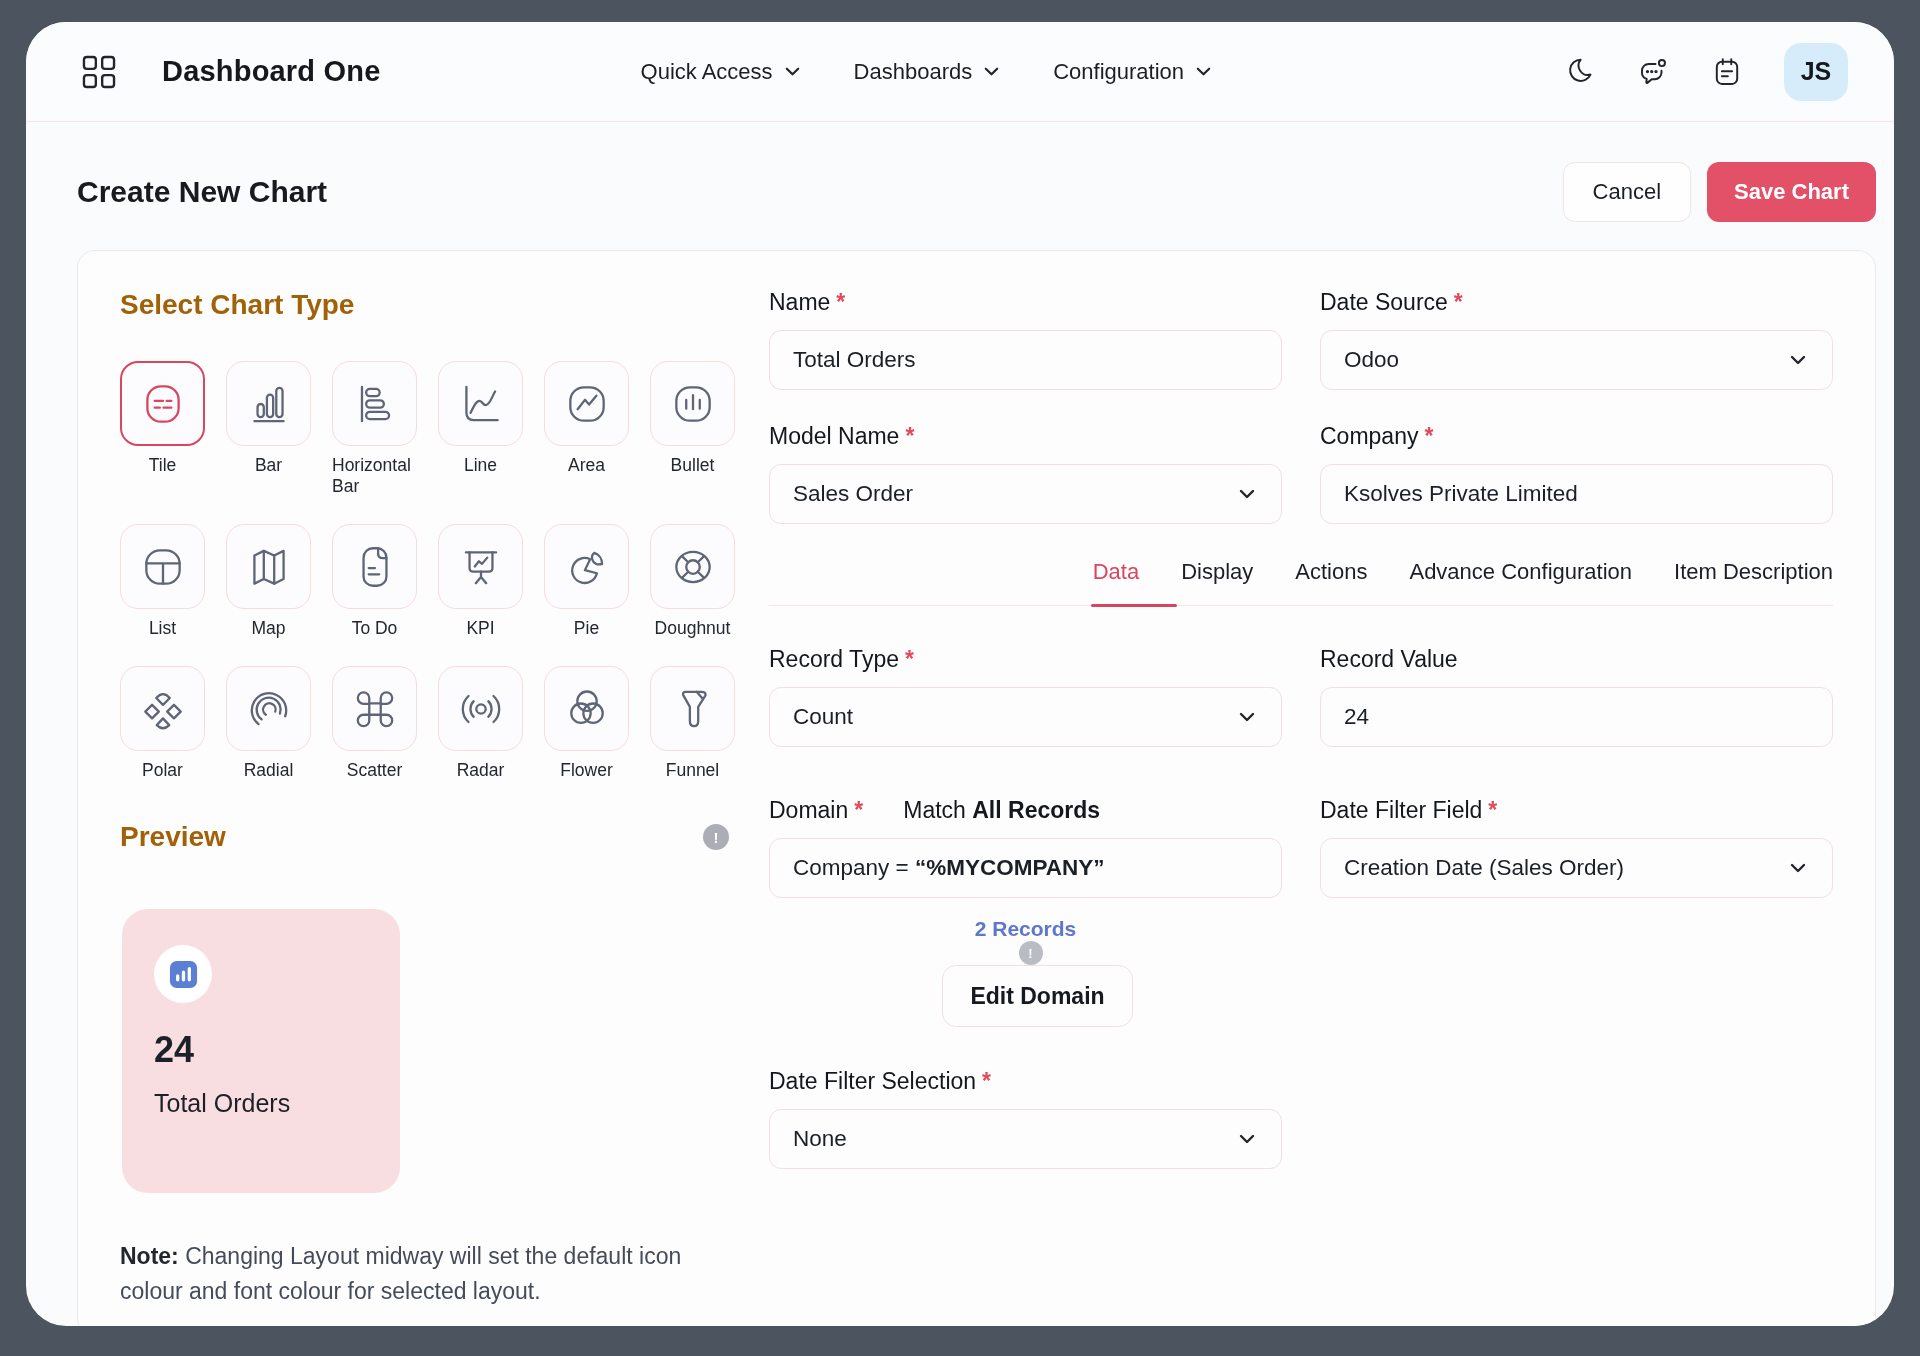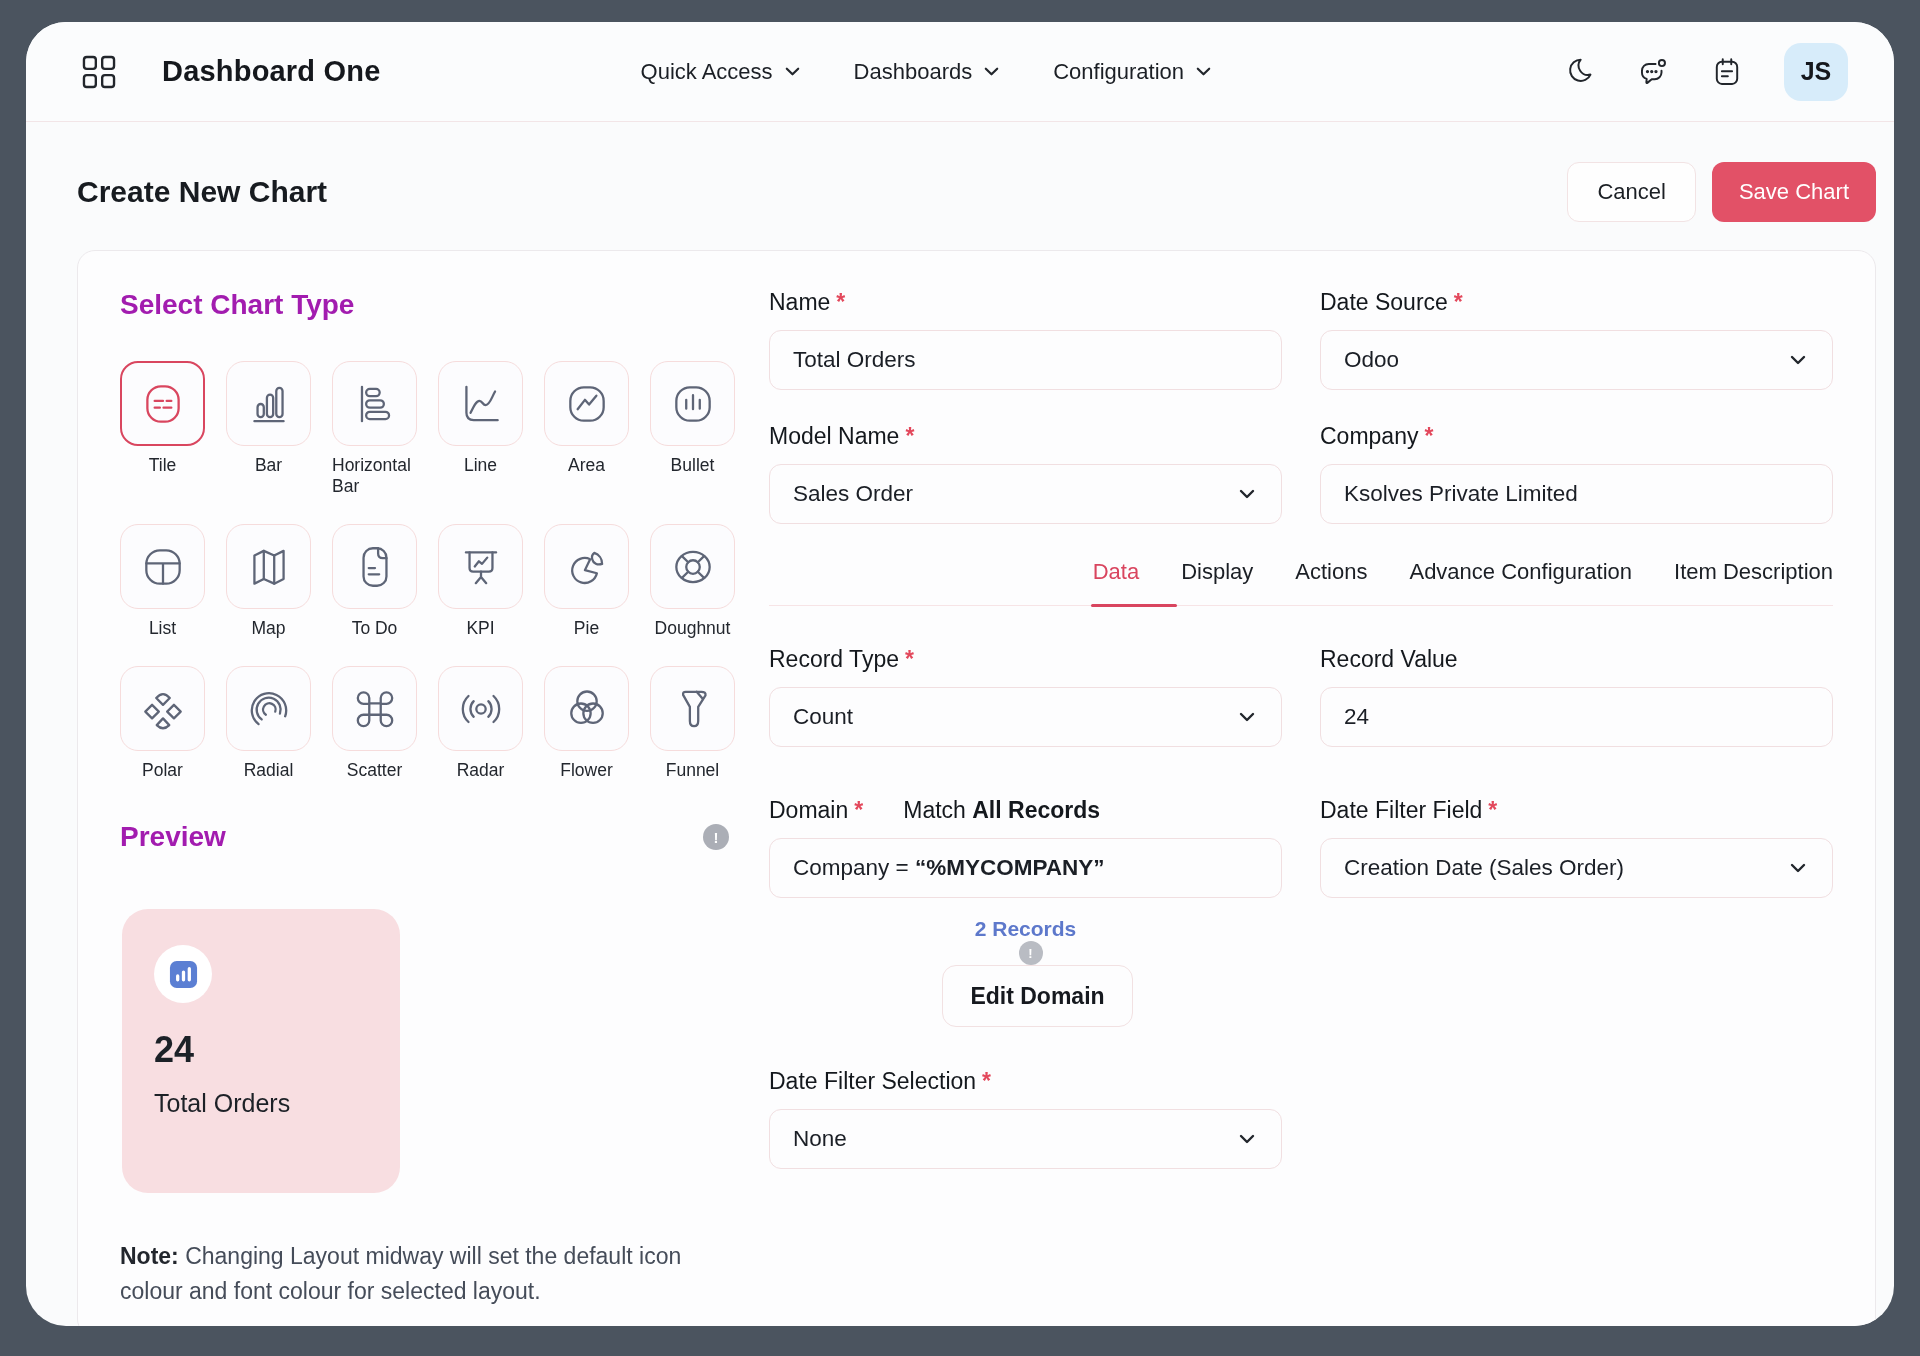--- a/index.html
+++ b/index.html
@@ -22,27 +22,27 @@
   .avatar { width:64px; height:58px; border-radius:17px; background:#d7ecfa; display:flex;
             align-items:center; justify-content:center; font-size:25px; font-weight:700; color:#15181d; }
 
   
   .page-head { display:flex; align-items:center; padding:40px 18px 0 51px; height:100px; }
   .page-title { font-size:30px; font-weight:700; color:#171b20; }
   .head-actions { margin-left:auto; display:flex; align-items:center; gap:16px; }
   .btn { height:60px; border-radius:12px; font-size:22px; display:flex; align-items:center;
          padding:0 29px; cursor:pointer; font-family:inherit; }
   .btn-cancel { background:#fefefe; border:1.5px solid #f2e3e4; color:#1b1f24; }
-  .btn-save { background:#e25167; border:none; color:#fff; font-weight:400; padding:16px 27px; }
+  .btn-save { background:#e25167; border:none; color:#fff; font-weight:700; padding:16px 27px; }
 
   
   .panel { margin:28px 18px 0 51px; height:1087px; background:#fdfdfe;
            border:1px solid #ece9ec; border-radius:18px; padding:38px 42px; display:flex; }
   .left-col { width:615px; flex:none; }
-  .section-title { font-size:28px; font-weight:700; color:#a21caf; }
+  .section-title { font-size:28px; font-weight:700; color:#a16207; }
 
   
   .type-grid { margin-top:40px; display:grid; grid-template-columns:repeat(6,85px);
                column-gap:21px; row-gap:27px; }
   .type-cell { display:flex; flex-direction:column; align-items:center; cursor:pointer; }
   .tile { width:85px; height:85px; border:1.5px solid #f6dcdc; border-radius:18px; background:#fcfcfe;
           display:flex; align-items:center; justify-content:center; }
   .type-cell.selected .tile { border:2px solid #d9465f; }
   .tile svg { width:50px; height:50px; stroke:#5e6577; fill:none; stroke-width:2.2;
               stroke-linecap:round; stroke-linejoin:round; }

